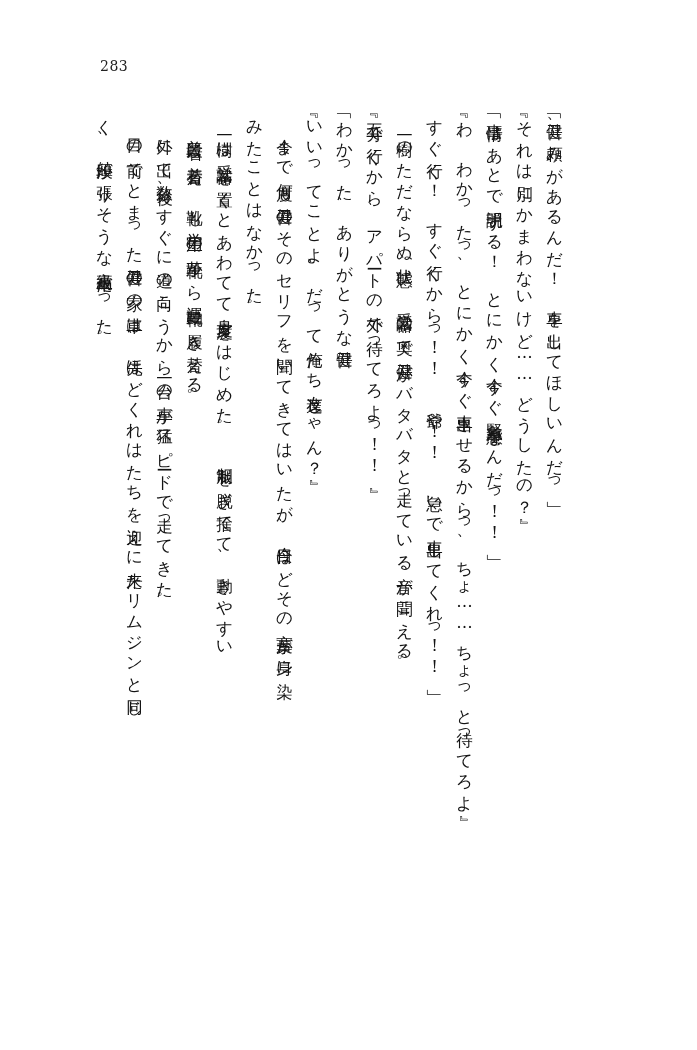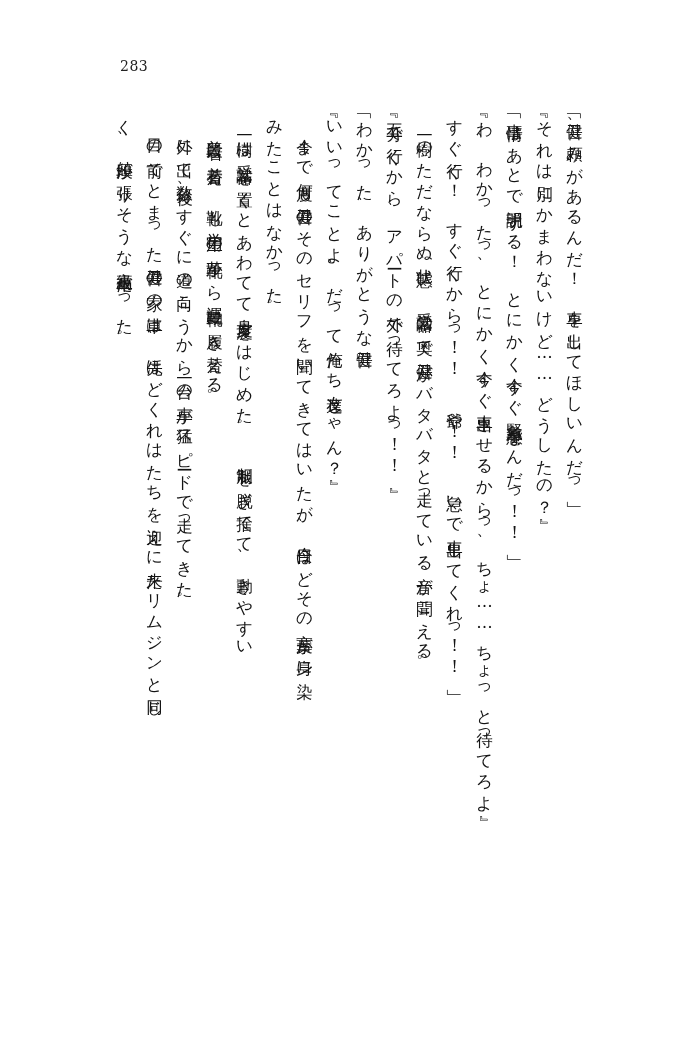--- a/index.html
+++ b/index.html
@@ -8,21 +8,20 @@
     background: #ffffff;
   }
   .page {
     position: relative;
     width: 634px;
     height: 1050px;
     background: #ffffff;
     overflow: hidden;
     font-family: "DejaVu Serif", "Liberation Serif", serif;
     color: #1a1a1a;
-    margin-left: 20px;
   }
   .page-number {
     position: absolute;
     top: 58px;
     left: 100px;
     font-size: 14px;
     letter-spacing: 0.5px;
     color: #222;
     font-family: "DejaVu Serif", "Liberation Serif", serif;
   }

